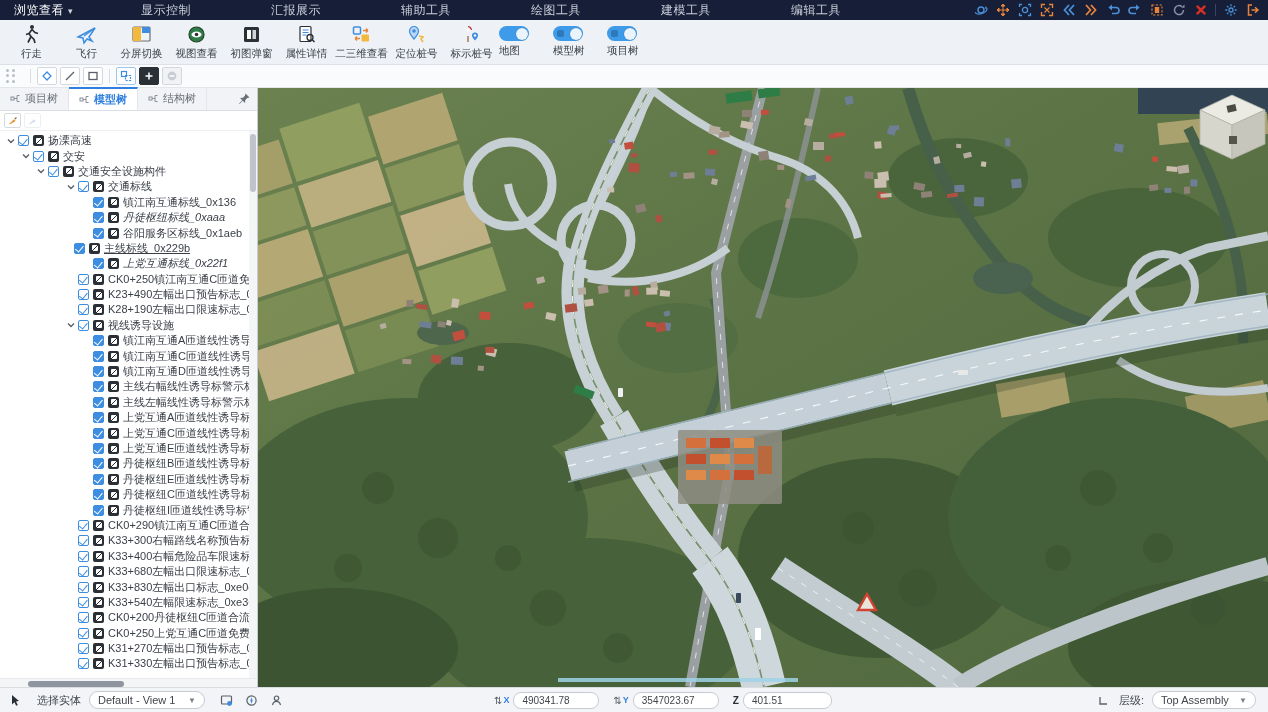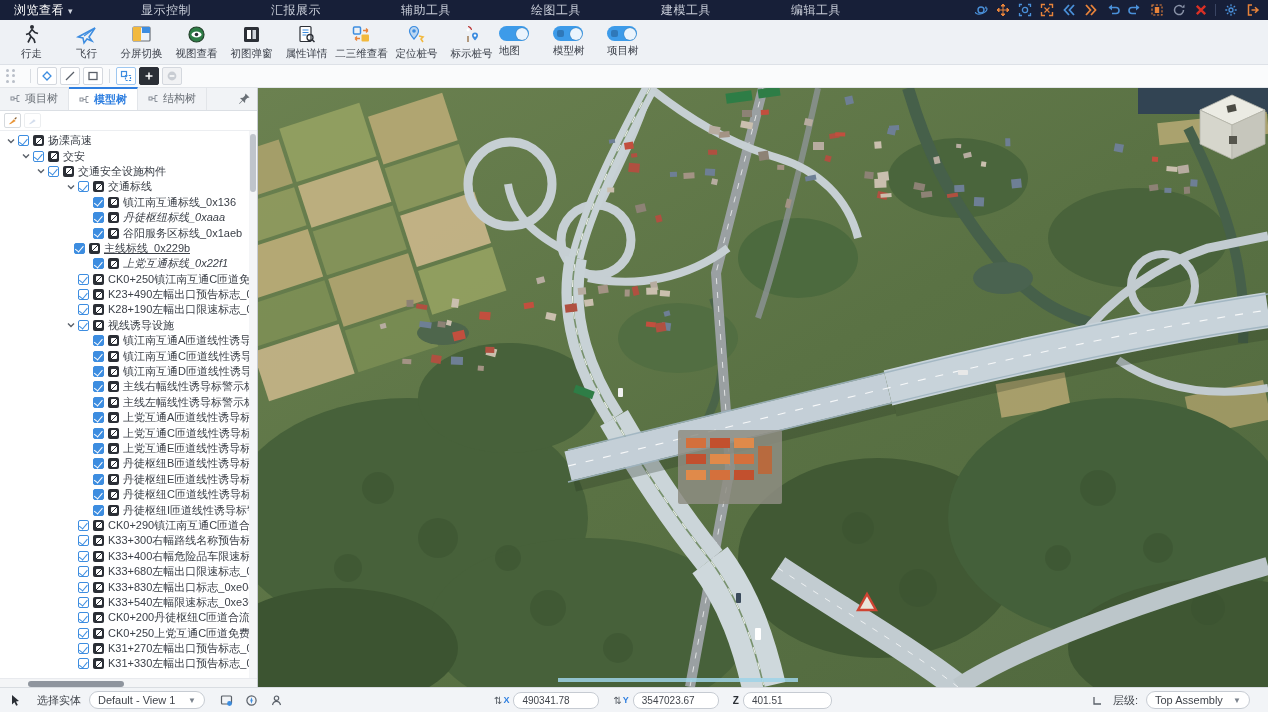--- a/index.html
+++ b/index.html
@@ -94,21 +94,21 @@
   .sb-ic svg { width:13px; height:13px; }
   #sb-select { display:flex; gap:14px; padding:0 8px; }
   .sb-dd { height:18px; background:#fff; border:1px solid #c6cbd2; border-radius:9px;
     display:flex; align-items:center; gap:6px; padding:0 8px; font-size:11px; color:#41454c; }
   .sb-dd .dd-caret { font-size:8px; color:#7a828c; }
   .coord { display:flex; align-items:center; gap:4px; margin-left:14px; }
   .coord-box { width:86px; height:17px; background:#fff; border:1px solid #c6cbd2; border-radius:8px;
     padding:0 8px; line-height:16px; font-size:10px; color:#41454c; }
   .axis-lab { font-size:10px; color:#555b63; display:flex; align-items:center; }
   .axis-lab b { color:#2f7fe0; font-size:9px; margin-left:1px; }
-  #sb-right { margin-left:auto; display:flex; align-items:center; gap:8px; padding-right:18px; }
+  #sb-right { margin-left:auto; display:flex; align-items:center; gap:8px; padding-right:12px; }
 </style>
 </head>
 <body>
 
 <div id="app">
 
   <div id="menubar" class="abs">
     <div id="menu-items" style="display:flex;align-items:center;">
         <div class="menu-item active"><span>浏览查看</span><span class="menu-caret">▾</span></div>
         <div class="menu-item"><span>显示控制</span></div>

